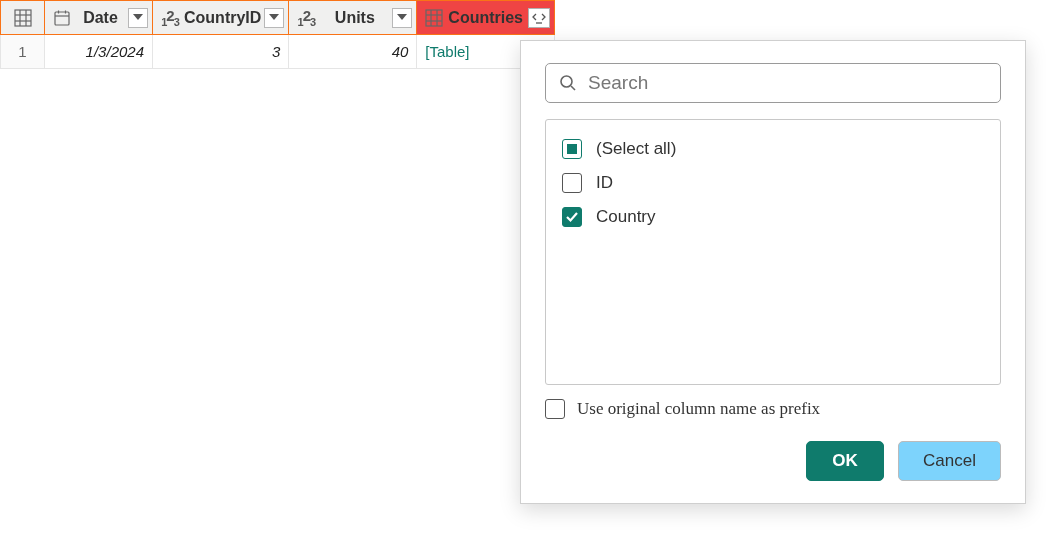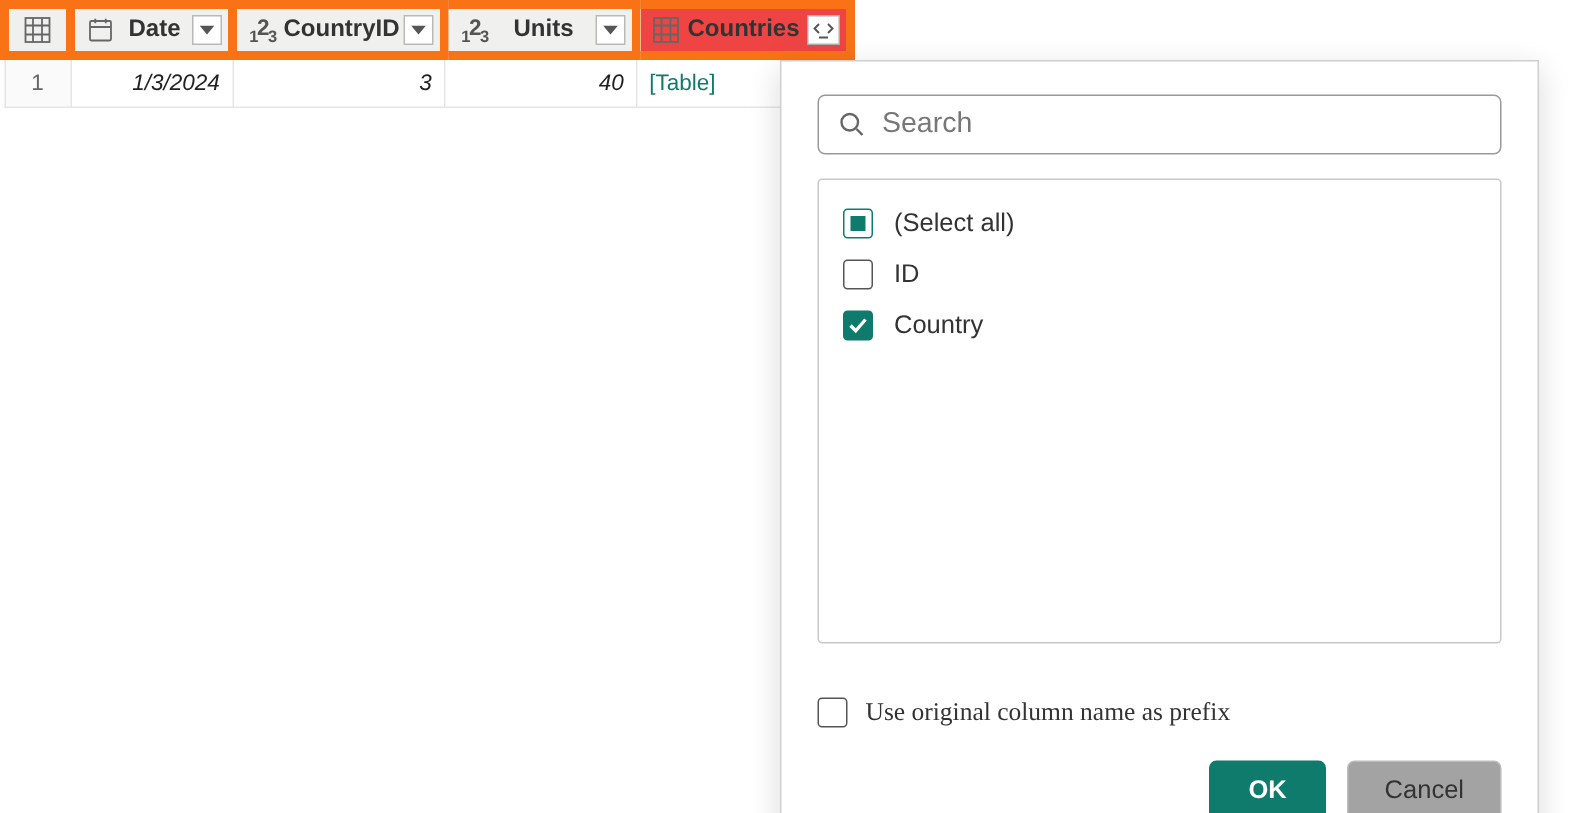--- a/index.html
+++ b/index.html
@@ -25,21 +25,21 @@
     }
     .data-table {
       border-collapse: collapse;
       table-layout: fixed;
     }
     .header-row {
       background: #f0f0ef;
     }
     .header-row .cell {
       background: #f0f0ef;
-      border: 6px solid #f97316;
+      border: 1px solid #f97316;
       height: 34px;
       padding: 0;
     }
     .cell {
       border: 1px solid #e5e5e5;
       height: 34px;
       padding: 0 8px;
       vertical-align: middle;
     }
     .rownum-header {
@@ -162,23 +162,23 @@
     .search-icon-wrap {
       position: absolute;
       left: 14px;
       top: 50%;
       transform: translateY(-50%);
       display: flex;
     }
     .options-box {
       border: 1px solid #c8c8c8;
       border-radius: 3px;
-      height: 310px;
+      height: 266px;
       padding: 12px 14px;
-      margin-bottom: 36px;
+      margin-bottom: 14px;
       overflow: auto;
     }
     .opt-row {
       display: flex;
       align-items: center;
       gap: 14px;
       padding: 7px 2px;
       cursor: pointer;
     }
     .chk {
@@ -237,21 +237,21 @@
       align-items: center;
     }
     .btn {
       min-width: 78px;
       height: 40px;
       padding: 0 24px;
       border-radius: 5px;
       font-size: 17px;
       cursor: pointer;
       border: 1px solid #bbb;
-      background: #a3a3a3;
+      background: #7dd3fc;
       color: #333;
     }
     .btn.primary {
       background: #0f7b6c;
       border-color: #0f7b6c;
       color: #fff;
       font-weight: 600;
     }
     
     .num-type {

